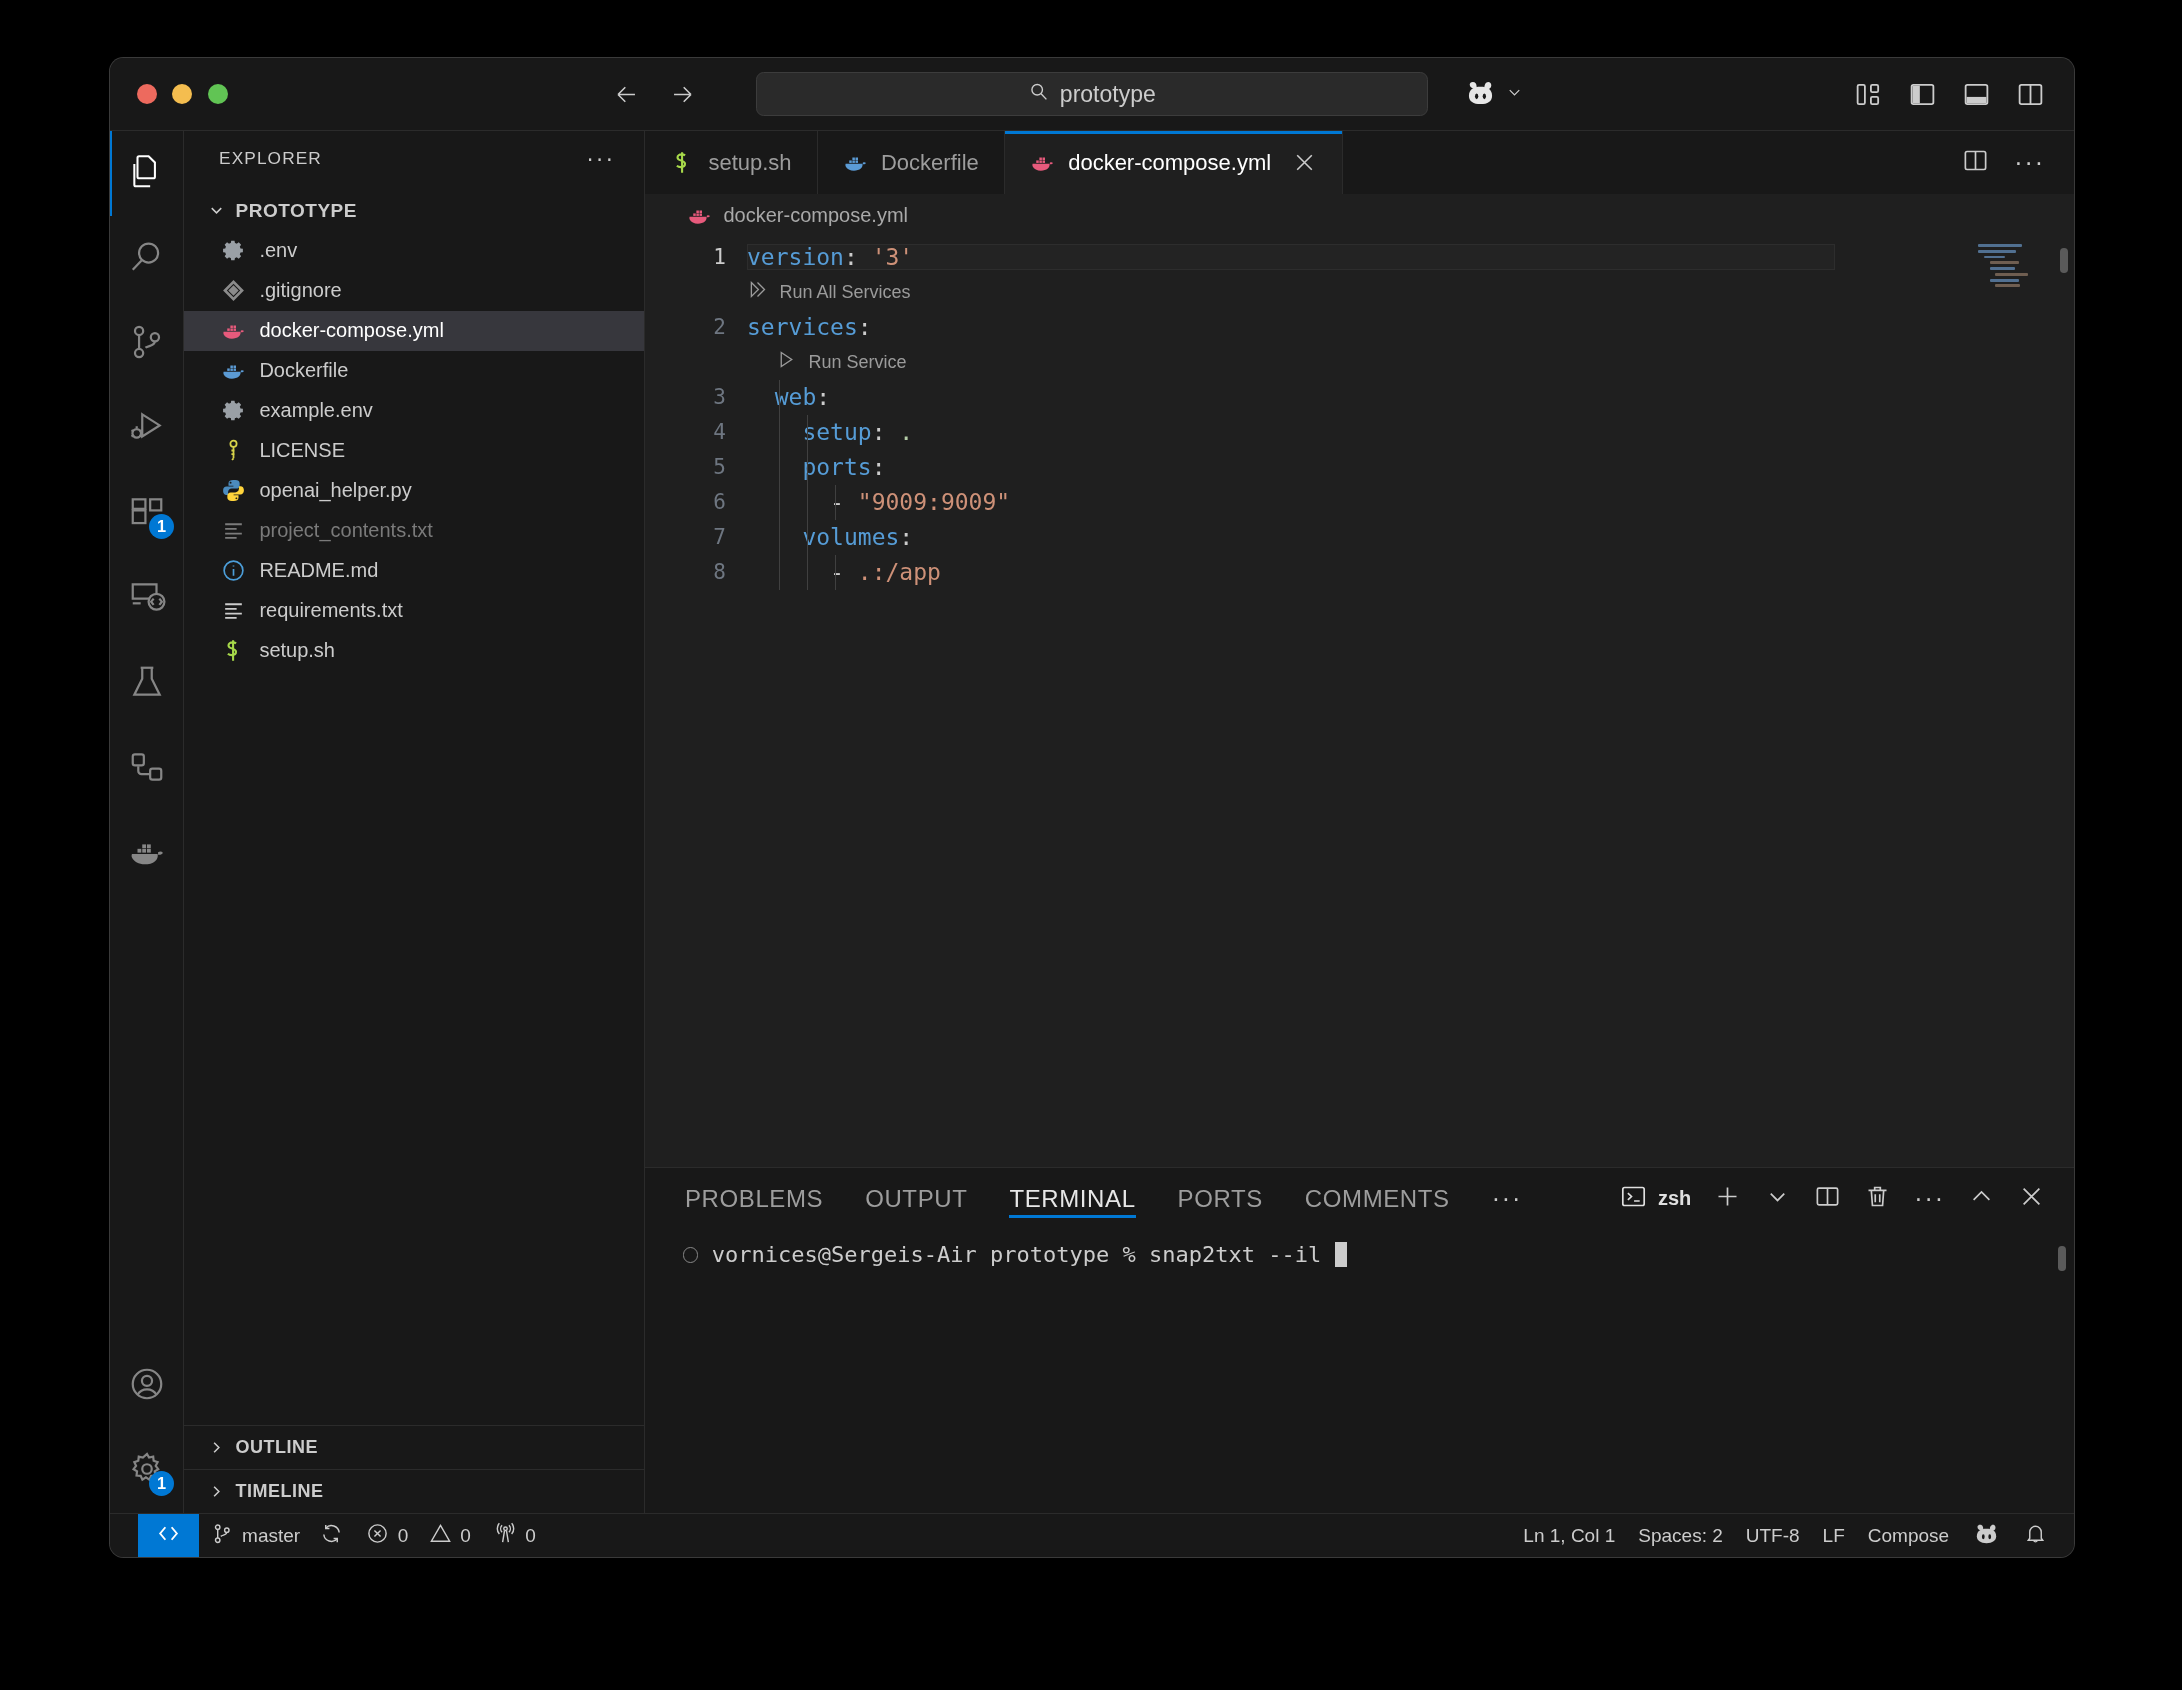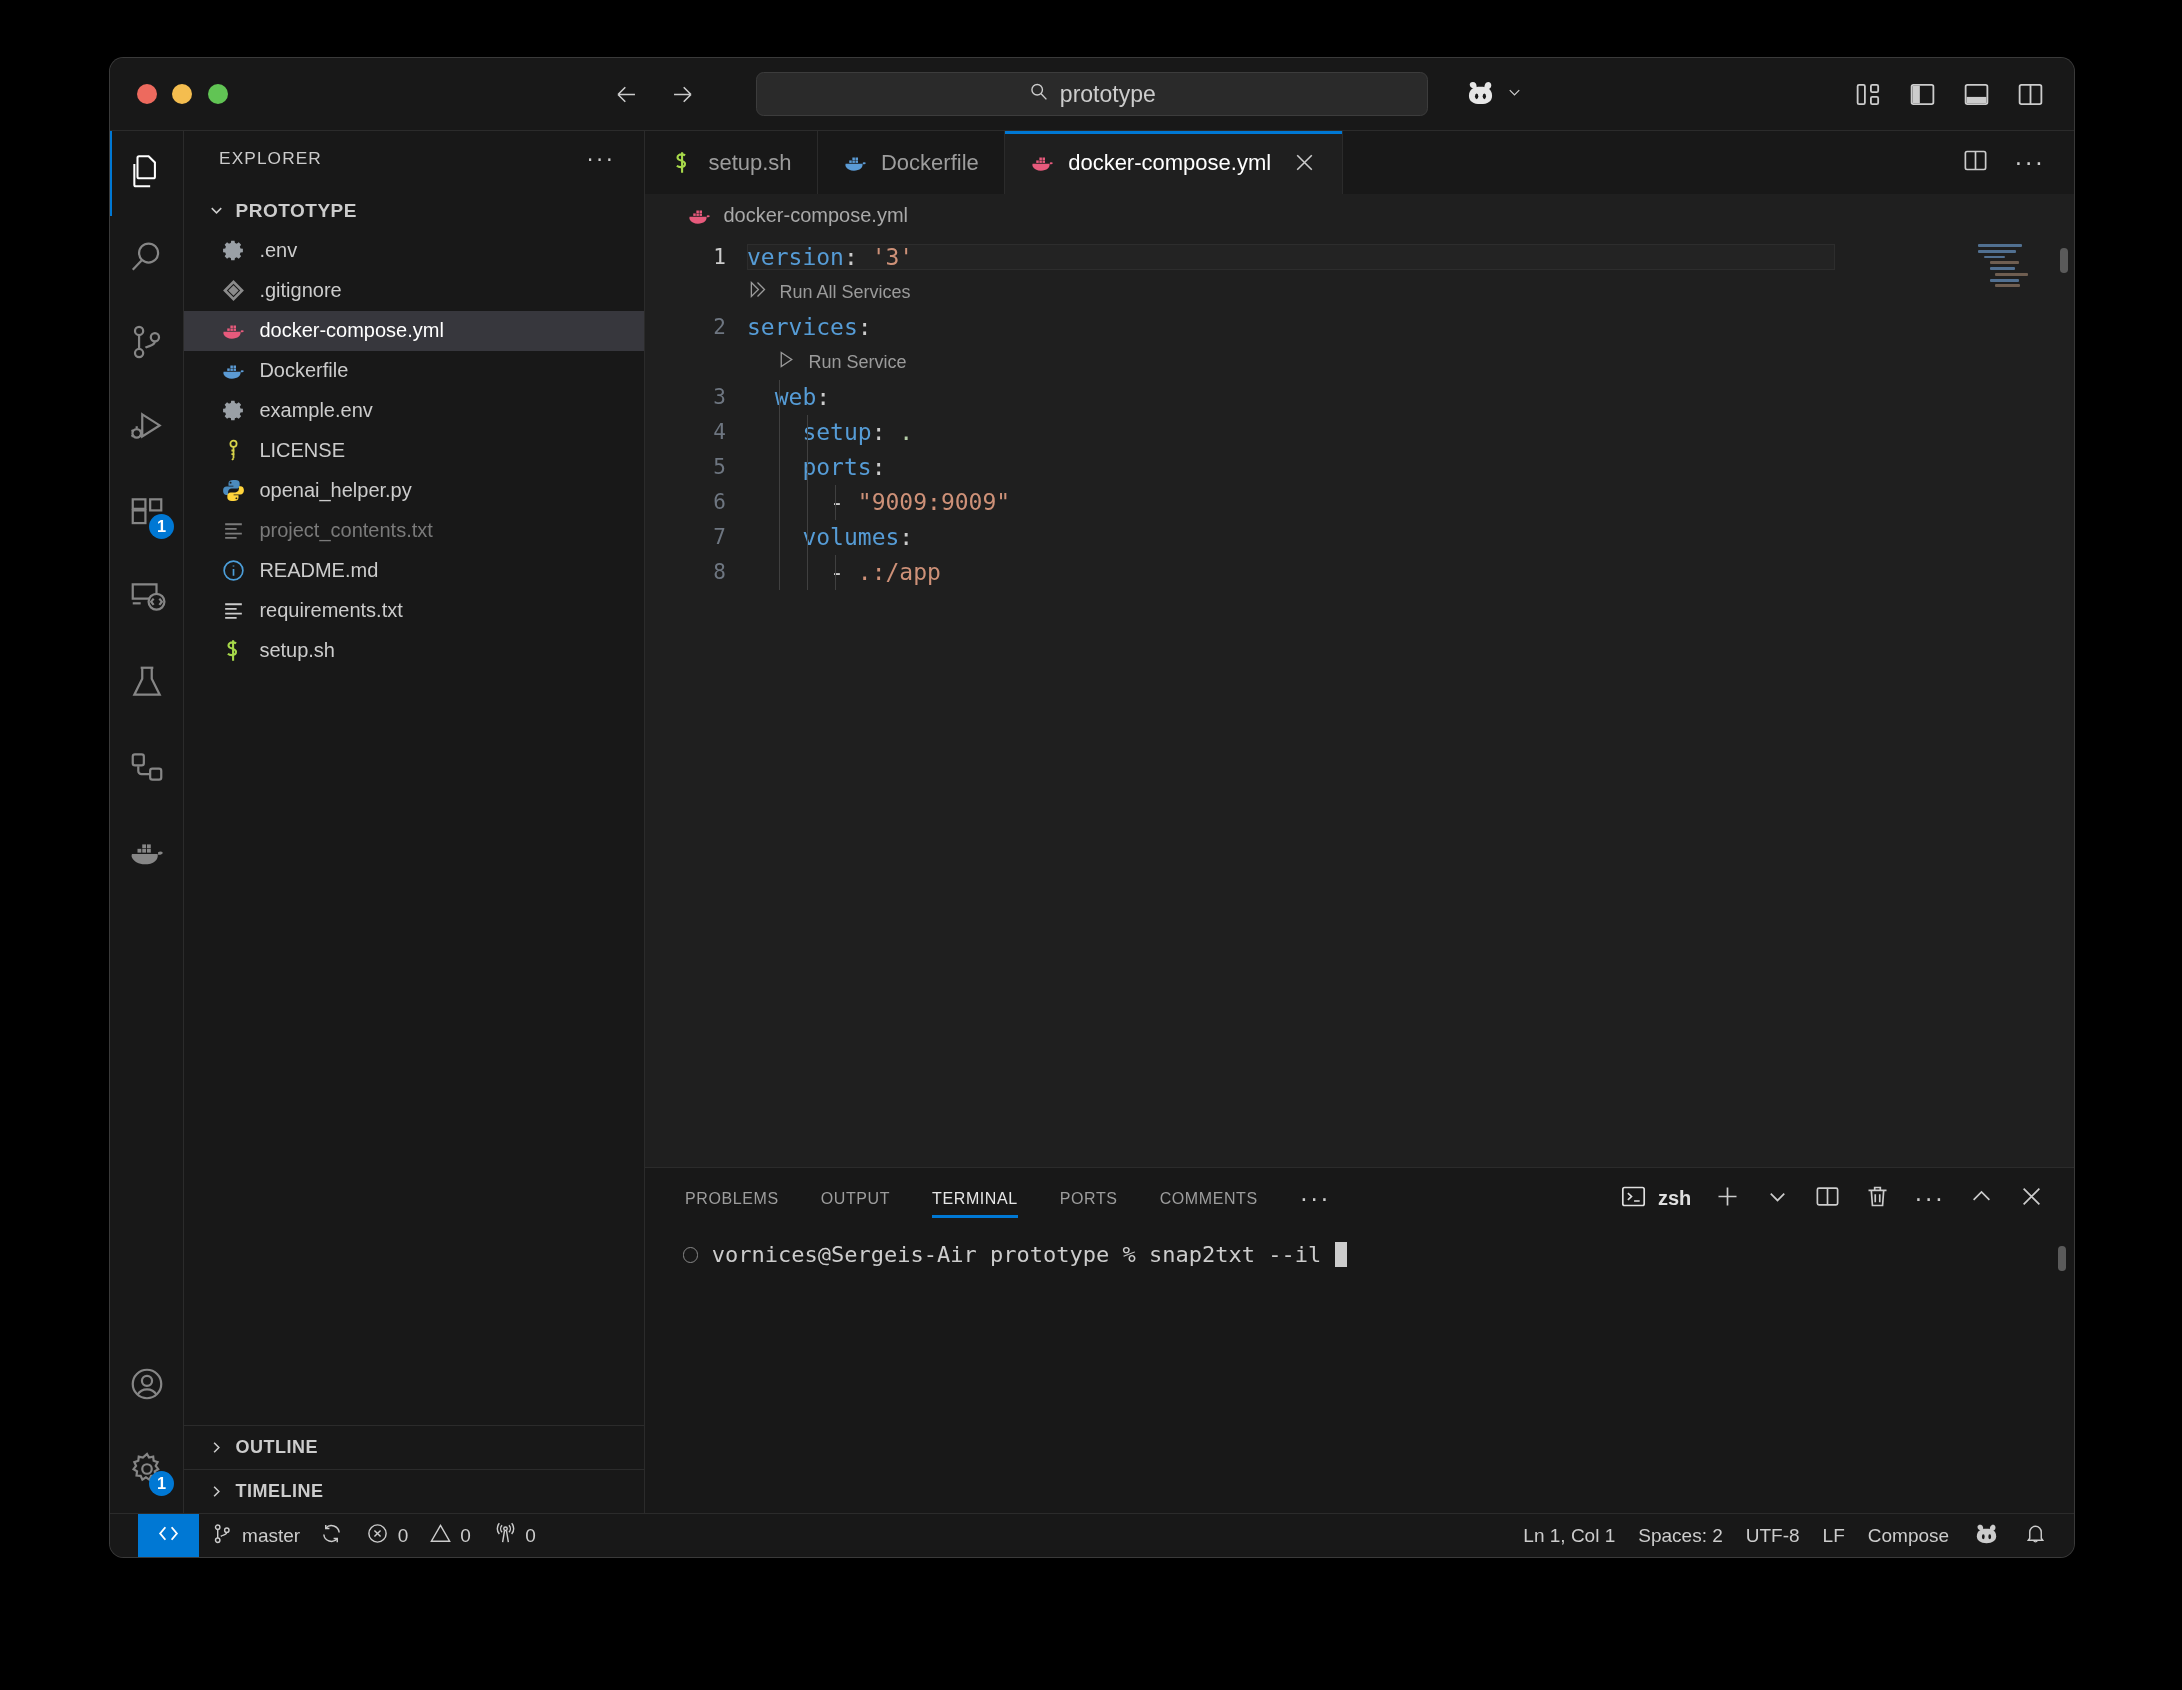--- a/index.html
+++ b/index.html
@@ -239,21 +239,21 @@
   .panel {
     height: 346px; background: #181818;
     border-top: 1px solid #2b2b2b;
     flex: 0 0 346px; display: flex; flex-direction: column;
   }
   .panel-head {
     height: 61px; display: flex; align-items: center;
     padding: 0 29px 0 40px;
   }
   .ptab {
-    font-size: 16px; color: #9d9d9d; letter-spacing: 0.6px;
+    font-size: 24px; color: #9d9d9d; letter-spacing: 0.6px;
     margin-right: 42px; position: relative;
     height: 61px; display: flex; align-items: center;
   }
   .ptab.active { color: #e7e7e7; }
   .ptab.active::after {
     content: ""; position: absolute; left: 0; right: 0; bottom: 11.5px;
     height: 2.9px; background: #0078d4;
   }
   .ptab-dots { color: #cccccc; font-size: 25px; letter-spacing: 1.9px; }
   .panel-actions {

